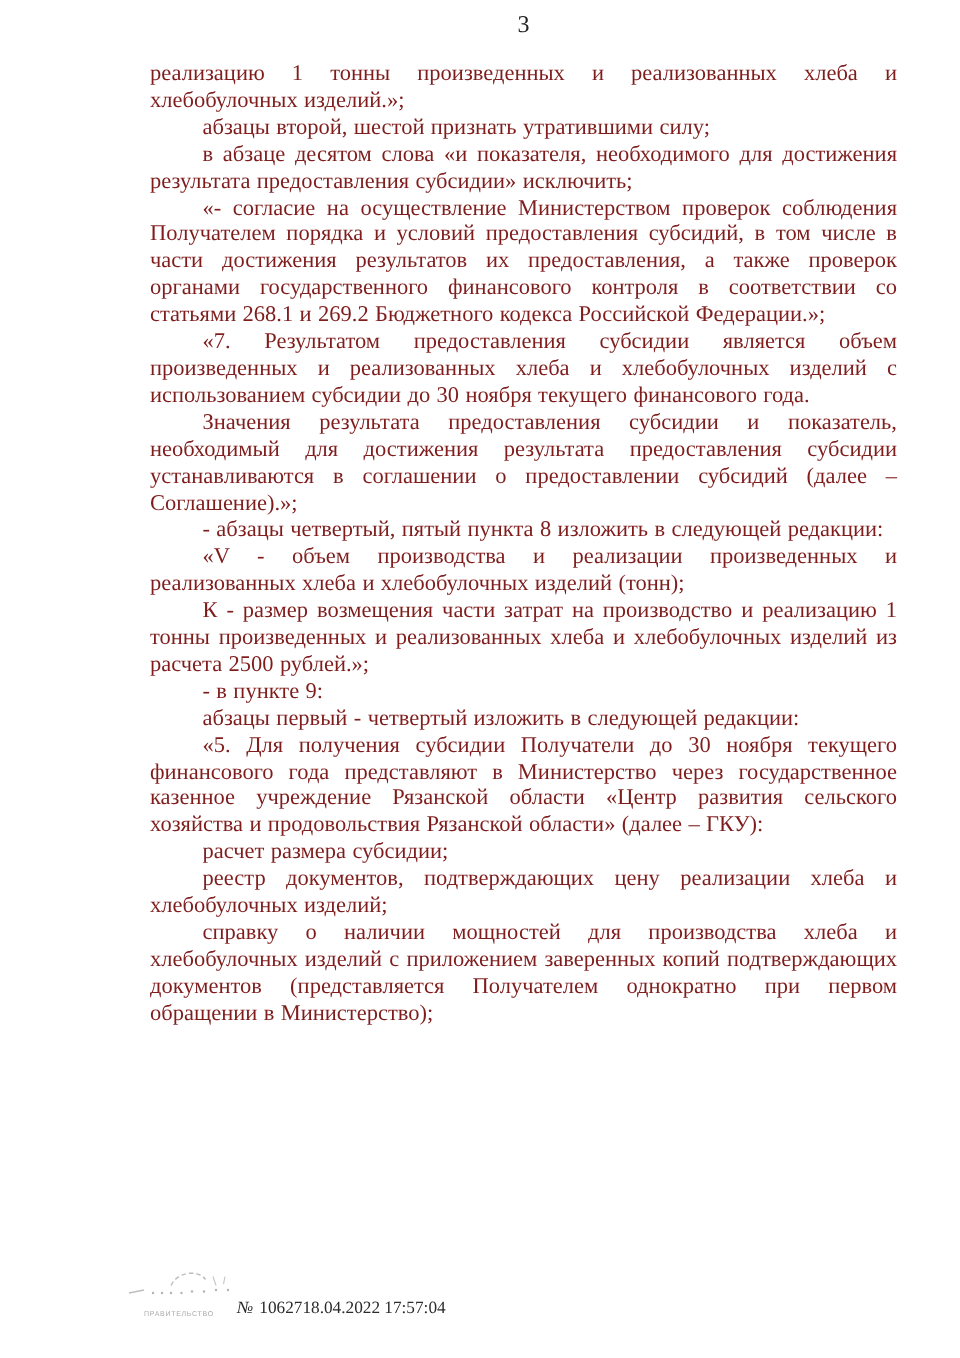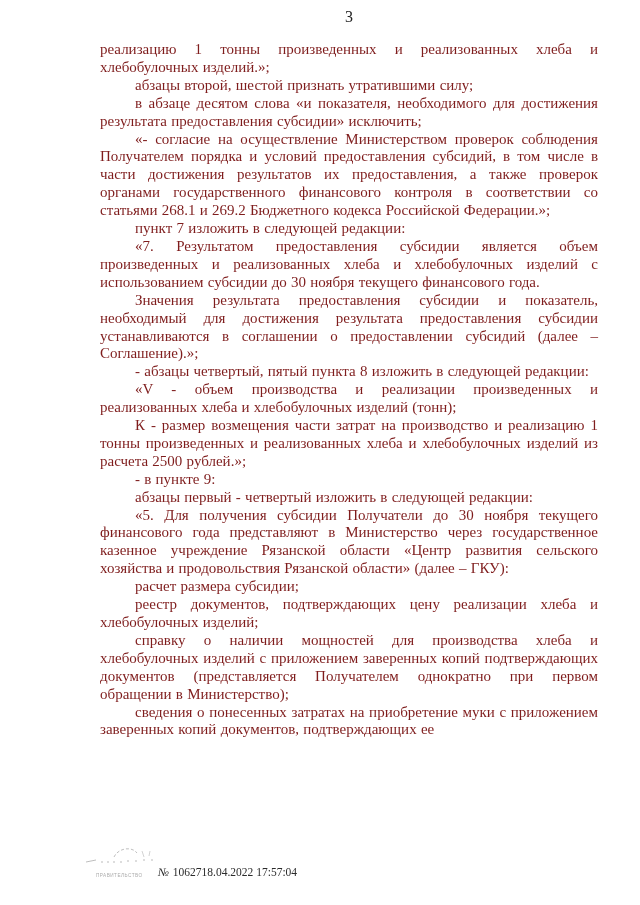--- a/index.html
+++ b/index.html
@@ -87,33 +87,31 @@
 
 <div class="page">
 
   <div class="page-number">3</div>
 
   <div class="doc-body">
       <p class="no-indent">реализацию 1 тонны произведенных и реализованных хлеба и хлебобулочных изделий.»;</p>
       <p>абзацы второй, шестой признать утратившими силу;</p>
       <p>в абзаце десятом слова «и показателя, необходимого для достижения результата предоставления субсидии» исключить;</p>
       <p>«- согласие на осуществление Министерством проверок соблюдения Получателем порядка и условий предоставления субсидий, в том числе в части достижения результатов их предоставления, а также проверок органами государственного финансового контроля в соответствии со статьями 268.1 и 269.2 Бюджетного кодекса Российской Федерации.»;</p>
-      <p>пункт 7 изложить в следующей редакции:</p>
       <p>«7. Результатом предоставления субсидии является объем произведенных и реализованных хлеба и хлебобулочных изделий с использованием субсидии до 30 ноября текущего финансового года.</p>
       <p>Значения результата предоставления субсидии и показатель, необходимый для достижения результата предоставления субсидии устанавливаются в соглашении о предоставлении субсидий (далее – Соглашение).»;</p>
       <p>- абзацы четвертый, пятый пункта 8 изложить в следующей редакции:</p>
       <p>«V - объем производства и реализации произведенных и реализованных хлеба и хлебобулочных изделий (тонн);</p>
       <p>К - размер возмещения части затрат на производство и реализацию 1 тонны произведенных и реализованных хлеба и хлебобулочных изделий из расчета 2500 рублей.»;</p>
       <p>- в пункте 9:</p>
       <p>абзацы первый - четвертый изложить в следующей редакции:</p>
       <p>«5. Для получения субсидии Получатели до 30 ноября текущего финансового года представляют в Министерство через государственное казенное учреждение Рязанской области «Центр развития сельского хозяйства и продовольствия Рязанской области» (далее – ГКУ):</p>
       <p>расчет размера субсидии;</p>
       <p>реестр документов, подтверждающих цену реализации хлеба и хлебобулочных изделий;</p>
       <p>справку о наличии мощностей для производства хлеба и хлебобулочных изделий с приложением заверенных копий подтверждающих документов (представляется Получателем однократно при первом обращении в Министерство);</p>
-      <p>сведения о понесенных затратах на приобретение муки с приложением заверенных копий документов, подтверждающих ее</p>
     </div>
 
   <div class="footer-stamp">
     <span>
       <svg width="96" height="26" viewBox="0 0 96 26" fill="none" xmlns="http://www.w3.org/2000/svg">
         <path d="M30 12 C 34 3, 48 1, 53 8" stroke="#a8a8a8" stroke-width="1" stroke-dasharray="3 2" fill="none"></path>
         <path d="M2 17 L 12 15" stroke="#a8a8a8" stroke-width="1" fill="none"></path>
         <circle cx="18" cy="17" r="0.8" fill="#9a9a9a"></circle>
         <circle cx="24" cy="17" r="0.8" fill="#9a9a9a"></circle>
         <circle cx="30" cy="17" r="0.8" fill="#9a9a9a"></circle>

